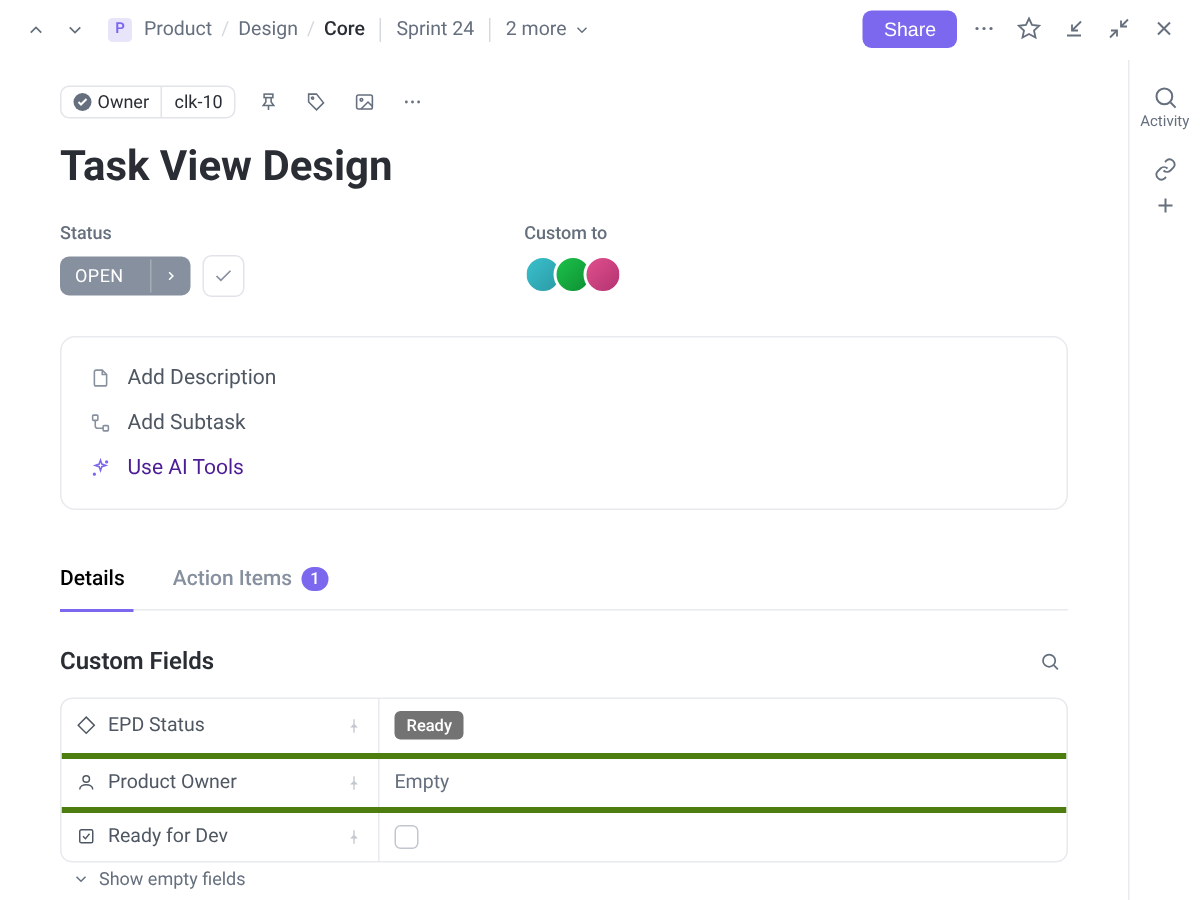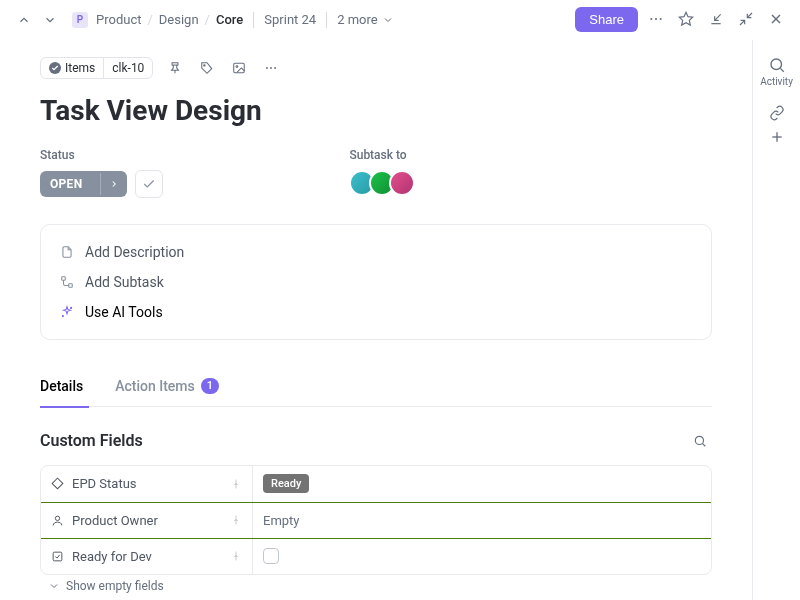--- a/index.html
+++ b/index.html
@@ -93,21 +93,21 @@
     }
     .meta-row { display: flex; gap: 60px; margin-bottom: 26px; }
     .meta-col { display: flex; flex-direction: column; gap: 8px; }
     .meta-col + .meta-col { margin-left: 126px; }
     .meta-label { font-size: 12px; color: #656f7d; font-weight: 500;}
     .status-row { display: flex; gap: 8px; align-items: center; }
     .status-pill {
       display: inline-flex; align-items: center; gap: 8px;
       background: #87909e; color: #fff;
       border-radius: 6px; padding: 0;
-      font-size: 12px; font-weight: 700; letter-spacing: .3px;
+      font-size: 12px; font-weight: 400; letter-spacing: .3px;
       overflow: hidden;
     }
     .status-pill .lbl { padding: 6px 10px; }
     .status-pill .chev {
       padding: 6px 8px; border-left: 1px solid rgba(255,255,255,.25);
       display: flex; align-items: center;
     }
     .check-box {
       width: 28px; height: 28px; border: 1px solid #e2e4e9; border-radius: 6px;
       display: flex; align-items: center; justify-content: center; color: #87909e;
@@ -124,21 +124,21 @@
       border: 1px solid #e8eaed; border-radius: 10px;
       padding: 12px 18px; margin-bottom: 32px;
     }
     .panel-row {
       display: flex; align-items: center; gap: 10px;
       padding: 7px 0; color: #4f5762; font-size: 14px;
       cursor: pointer;
     }
     .panel-row .ricon { color: #87909e; width: 16px; display:flex; align-items:center; justify-content:center;}
     .panel-row.ai .ricon { color: #7b68ee; }
-    .panel-row.ai span { color: #000000; }
+    .panel-row.ai span { color: #4c1d95; }
     .tabs {
       display: flex; gap: 26px; border-bottom: 1px solid #e8eaed;
       margin-bottom: 22px;
     }
     .tab {
       padding: 6px 0 12px 0; font-size: 14px; font-weight: 500; color: #87909e;
       cursor: pointer; display: flex; align-items: center; gap: 6px;
     }
     .tab.active { color: #000000; }
     .tab.active::after {
@@ -154,21 +154,21 @@
     .cf-head {
       display: flex; justify-content: space-between; align-items: center; margin-bottom: 12px;
     }
     .cf-title { font-size: 16px; font-weight: 600; }
     .cf-table {
       border: 1px solid #e8eaed; border-radius: 8px; overflow: hidden;
       margin-bottom: 0;
     }
     .cf-row {
       display: flex; align-items: center; height: 36px;
-      border-top: 1px solid #4d7c0f;
+      border-top: 4px solid #4d7c0f;
     }
     .cf-row:first-child { border-top: none; }
     .cf-cell-l {
       width: 212px; display: flex; align-items: center; gap: 8px;
       padding: 0 10px; font-size: 13px; color: #4f5762;
       border-right: 1px solid #e8eaed; height: 100%;
     }
     .cf-cell-l .pin { margin-left: auto; color: #c2c6ce; }
     .cf-cell-r { flex: 1; padding: 0 10px; display: flex; align-items: center; font-size: 13px; color: #656f7d; }
     .ready-badge {
@@ -260,21 +260,21 @@
   <div class="main">
 
     <div class="task-chip-row">
       <div class="task-chip">
         <span class="seg">
           <span class="task-dot">
             <svg viewBox="0 0 24 24" fill="none" stroke="currentColor" stroke-width="4">
                 <polyline points="20 6 9 17 4 12"></polyline>
               </svg>
           </span>
-          <span>Items</span>
+          <span>Owner</span>
         </span>
         <span class="seg">clk-10</span>
       </div>
       <div class="mini-icons">
         <div class="icon-btn">
           <svg width="14" height="14" viewBox="0 0 24 24" fill="none" stroke="currentColor" stroke-width="1.8">
               <rect x="7" y="3" width="10" height="4"></rect>
               <path d="M9 7v5l-3 4h12l-3-4V7"></path>
               <line x1="12" y1="16" x2="12" y2="21"></line>
             </svg>
@@ -317,21 +317,21 @@
             </span>
           </div>
           <div class="check-box">
             <svg width="14" height="14" viewBox="0 0 24 24" fill="none" stroke="currentColor" stroke-width="2">
                 <polyline points="20 6 9 17 4 12"></polyline>
               </svg>
           </div>
         </div>
       </div>
       <div class="meta-col">
-        <div class="meta-label">Subtask to</div>
+        <div class="meta-label">Custom to</div>
         <div class="avatars">
           <span class="avatar" style="background:linear-gradient(135deg,#3ac1cc,#2a9aa5)"></span>
           <span class="avatar" style="background:linear-gradient(135deg,#1cc24a,#0e8f33)"></span>
           <span class="avatar" style="background:linear-gradient(135deg,#e24f8e,#b23370)"></span>
         </div>
       </div>
     </div>
 
     <div class="panel">
       <div class="panel-row">

